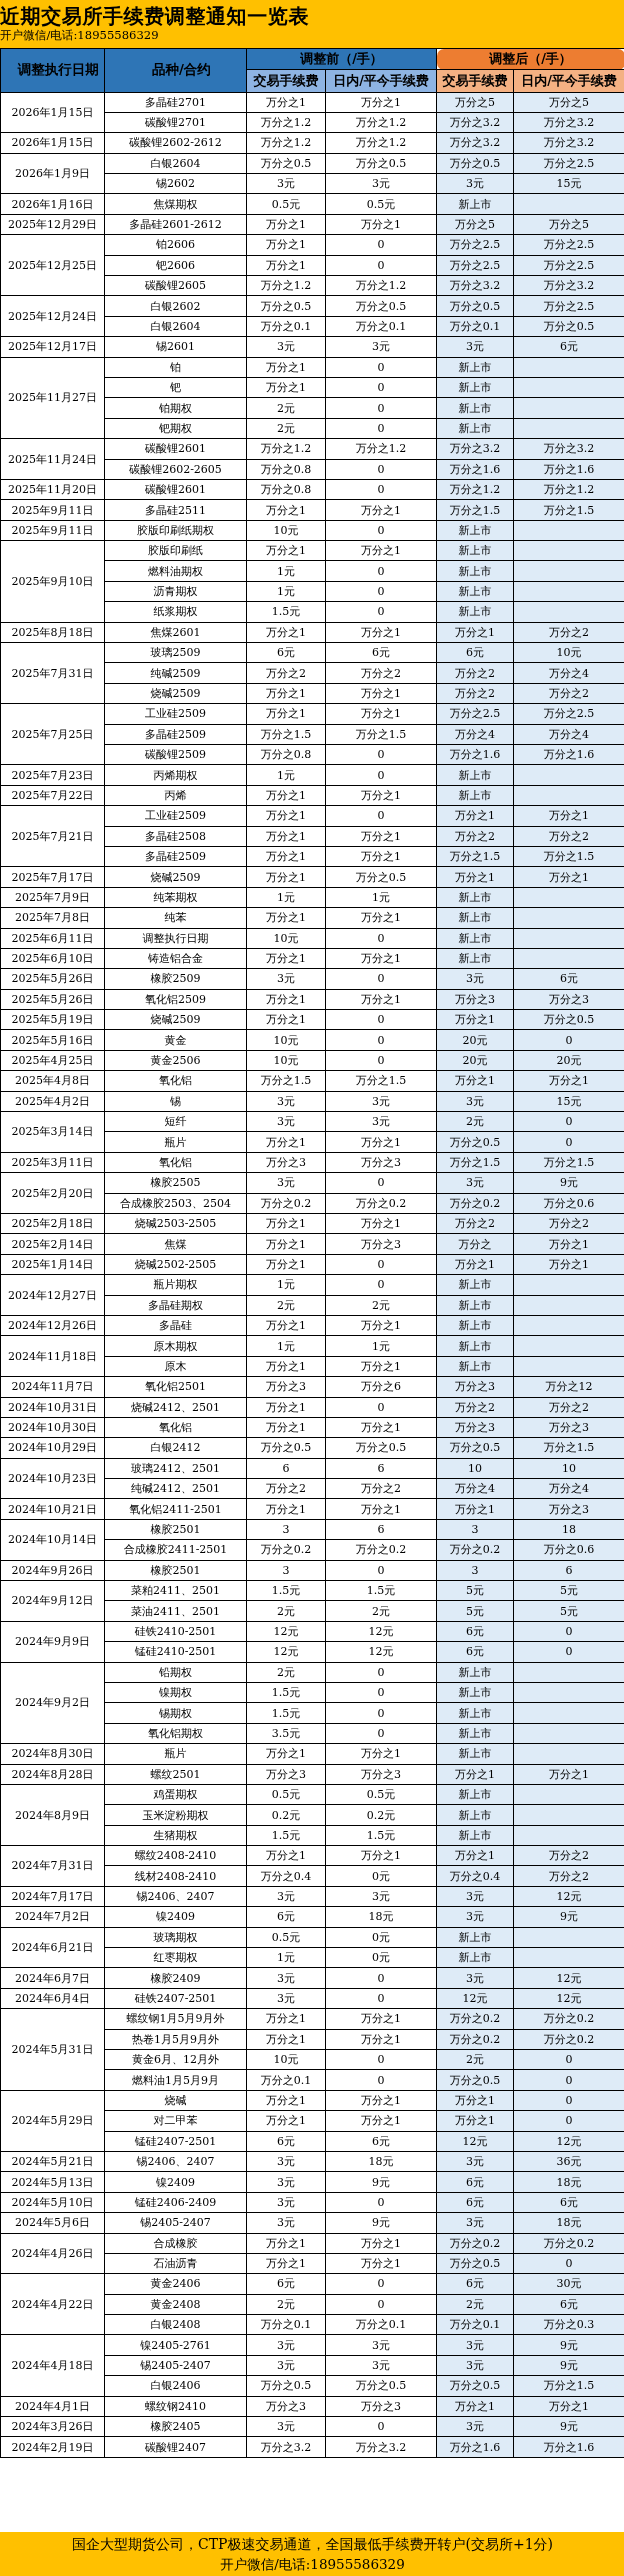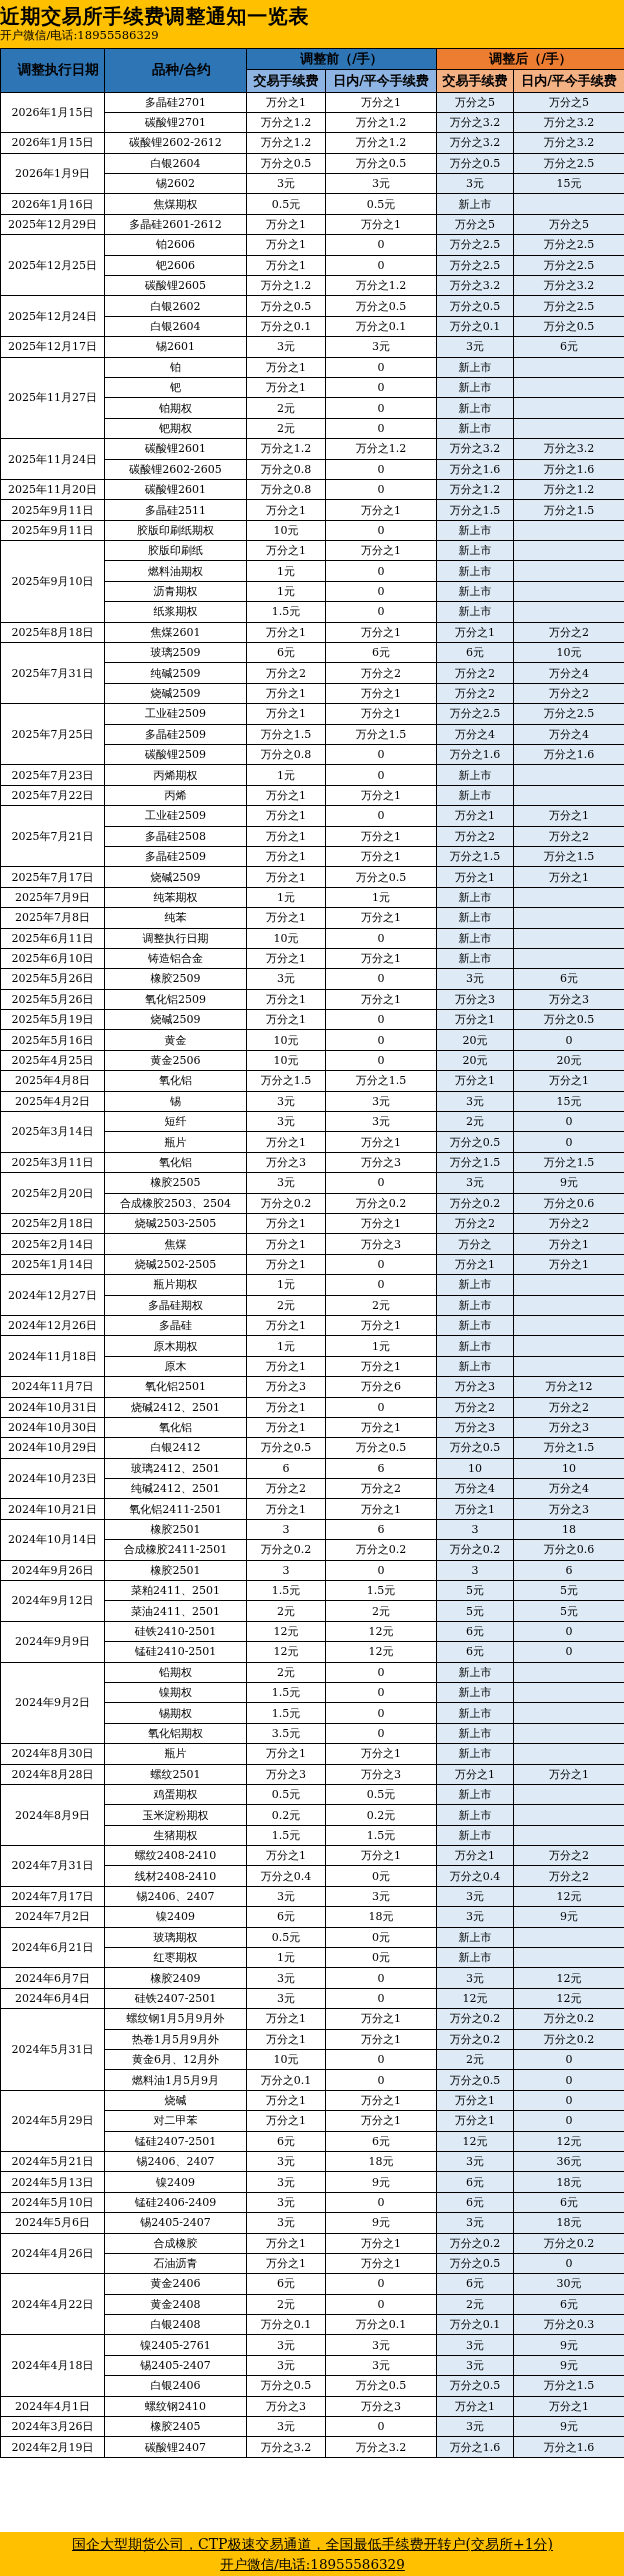--- a/index.html
+++ b/index.html
@@ -36,29 +36,29 @@
   col.c-a2{width:111px;}
   th,td{
     border:0.6px solid var(--line);
     text-align:center;vertical-align:middle;
     padding:0 1.3px;overflow:hidden;white-space:nowrap;
   }
   thead th{font-weight:bold;}
   th.main-blue{background:var(--header_blue);font-size:13.5px;height:22px;padding-left:13px;}
   th.sec-blue{background:var(--header_blue);font-size:13px;height:21px;}
   th.sub-blue{background:var(--subheader_blue);font-size:13px;height:22.5px;}
-  th.sec-orange{background:var(--header_orange);font-size:13px;}
+  th.sec-orange{background:var(--header_orange);font-size:13px;border-radius:7px;}
   th.sub-orange{background:var(--subheader_orange);font-size:13px;}
   tbody td{height:20.4px;font-size:11px;background:#fff;}
   tbody td.after{background:var(--after_col_bg);}
   tbody td.date{font-size:11px;}
   .footer{
     position:absolute;left:0;bottom:0;width:625px;height:44px;
     background:var(--banner_gold);
-    display:flex;flex-direction:column;align-items:center;justify-content:center;text-decoration:underline;
+    display:flex;flex-direction:column;align-items:center;justify-content:center;
   }
   .footer .f1{font-size:14px;line-height:19.3px;}
   .footer .f2{font-size:13.5px;line-height:18px;}
 </style>
 </head>
 <body>
 
 <div class="banner">
   <div class="title">近期交易所手续费调整通知一览表</div>
   <div class="subtitle">开户微信/电话:18955586329</div>

